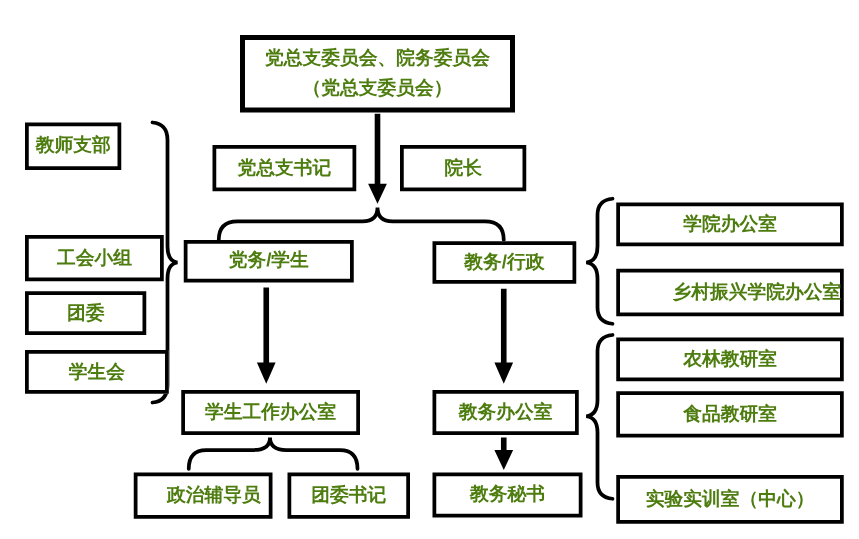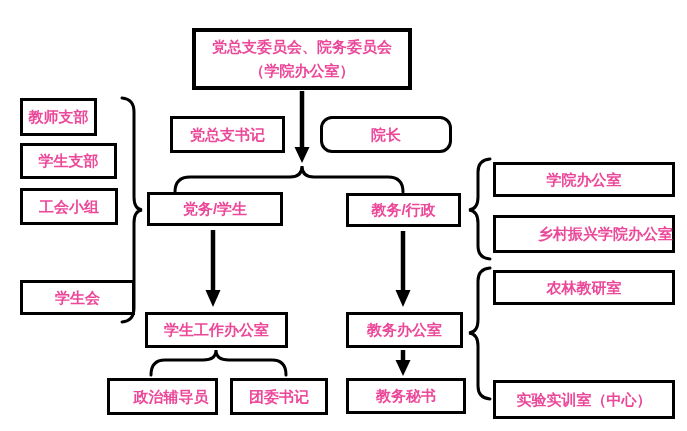--- a/index.html
+++ b/index.html
@@ -20,21 +20,21 @@
     left: 0;
     top: 0;
     width: 687px;
     height: 431px;
   }
   .node {
     position: absolute;
     box-sizing: border-box;
     border: 3px solid #000000;
     background: #ffffff;
-    color: #ec4899;
+    color: #4d7c0f;
     display: flex;
     align-items: center;
     justify-content: center;
     text-align: center;
     font-weight: bold;
     font-size: 15px;
     line-height: 1.2;
     white-space: nowrap;
   }
   .node-title {
@@ -77,38 +77,39 @@
     <g>
       <line x1="403" y1="350" x2="403" y2="362" stroke-width="4.5"></line>
       <polygon points="403,376 395.5,360 410.5,360" fill="#000000" stroke="none"></polygon>
     </g>
 
     <path d="M151,375 Q151,360 165,360 L203,360 Q216,360 216,350 Q216,360 229,360 L272,360 Q286,360 286,375" stroke-linecap="round"></path>
   </svg>
 
   <div class="node node-title" style="left:192px; top:28px; width:220px; height:62px;">
     <span>党总支委员会、院务委员会</span>
-    <span>（学院办公室）</span>
+    <span>（党总支委员会）</span>
   </div>
 
   <div class="node" style="left:170px; top:116px; width:115px; height:37px;">党总支书记</div>
-  <div class="node" style="left:320px; top:116px; width:132px; height:37px;border-radius:12px;">院长</div>
+  <div class="node" style="left:320px; top:116px; width:101px; height:37px;">院长</div>
 
   <div class="node" style="left:20px; top:98px; width:77px; height:38px;">教师支部</div>
-  <div class="node" style="left:20px; top:143px; width:97px; height:36px;">学生支部</div>
-  <div class="node" style="left:20px; top:188px; width:98px; height:37px;">工会小组</div>
+  <div class="node" style="left:20px; top:188px; width:111px; height:37px;">工会小组</div>
+  <div class="node" style="left:20px; top:233px; width:97px; height:35px;">团委</div>
   <div class="node" style="left:20px; top:280px; width:115px; height:35px;">学生会</div>
 
   <div class="node" style="left:147px; top:192px; width:136px; height:34px;">党务/学生</div>
   <div class="node" style="left:346px; top:193px; width:115px; height:34px;">教务/行政</div>
 
   <div class="node" style="left:493px; top:162px; width:182px; height:35px;text-align:right;">学院办公室</div>
   <div class="node" style="left:493px; top:215px; width:182px; height:38px;padding-left:43px;">乡村振兴学院办公室</div>
 
   <div class="node" style="left:493px; top:270px; width:182px; height:35px;">农林教研室</div>
+  <div class="node" style="left:493px; top:313px; width:182px; height:37px;">食品教研室</div>
   <div class="node" style="left:493px; top:358px; width:182px; height:39px;margin-top:22px;">实验实训室（中心）</div>
 
   <div class="node" style="left:346px; top:312px; width:117px; height:36px;">教务办公室</div>
   <div class="node" style="left:145px; top:312px; width:143px; height:36px;">学生工作办公室</div>
 
   <div class="node" style="left:107px; top:378px; width:111px; height:37px;padding-left:17px;">政治辅导员</div>
   <div class="node" style="left:230px; top:378px; width:98px; height:37px;">团委书记</div>
   <div class="node" style="left:346px; top:378px; width:120px; height:36px;">教务秘书</div>
 
 </div>

